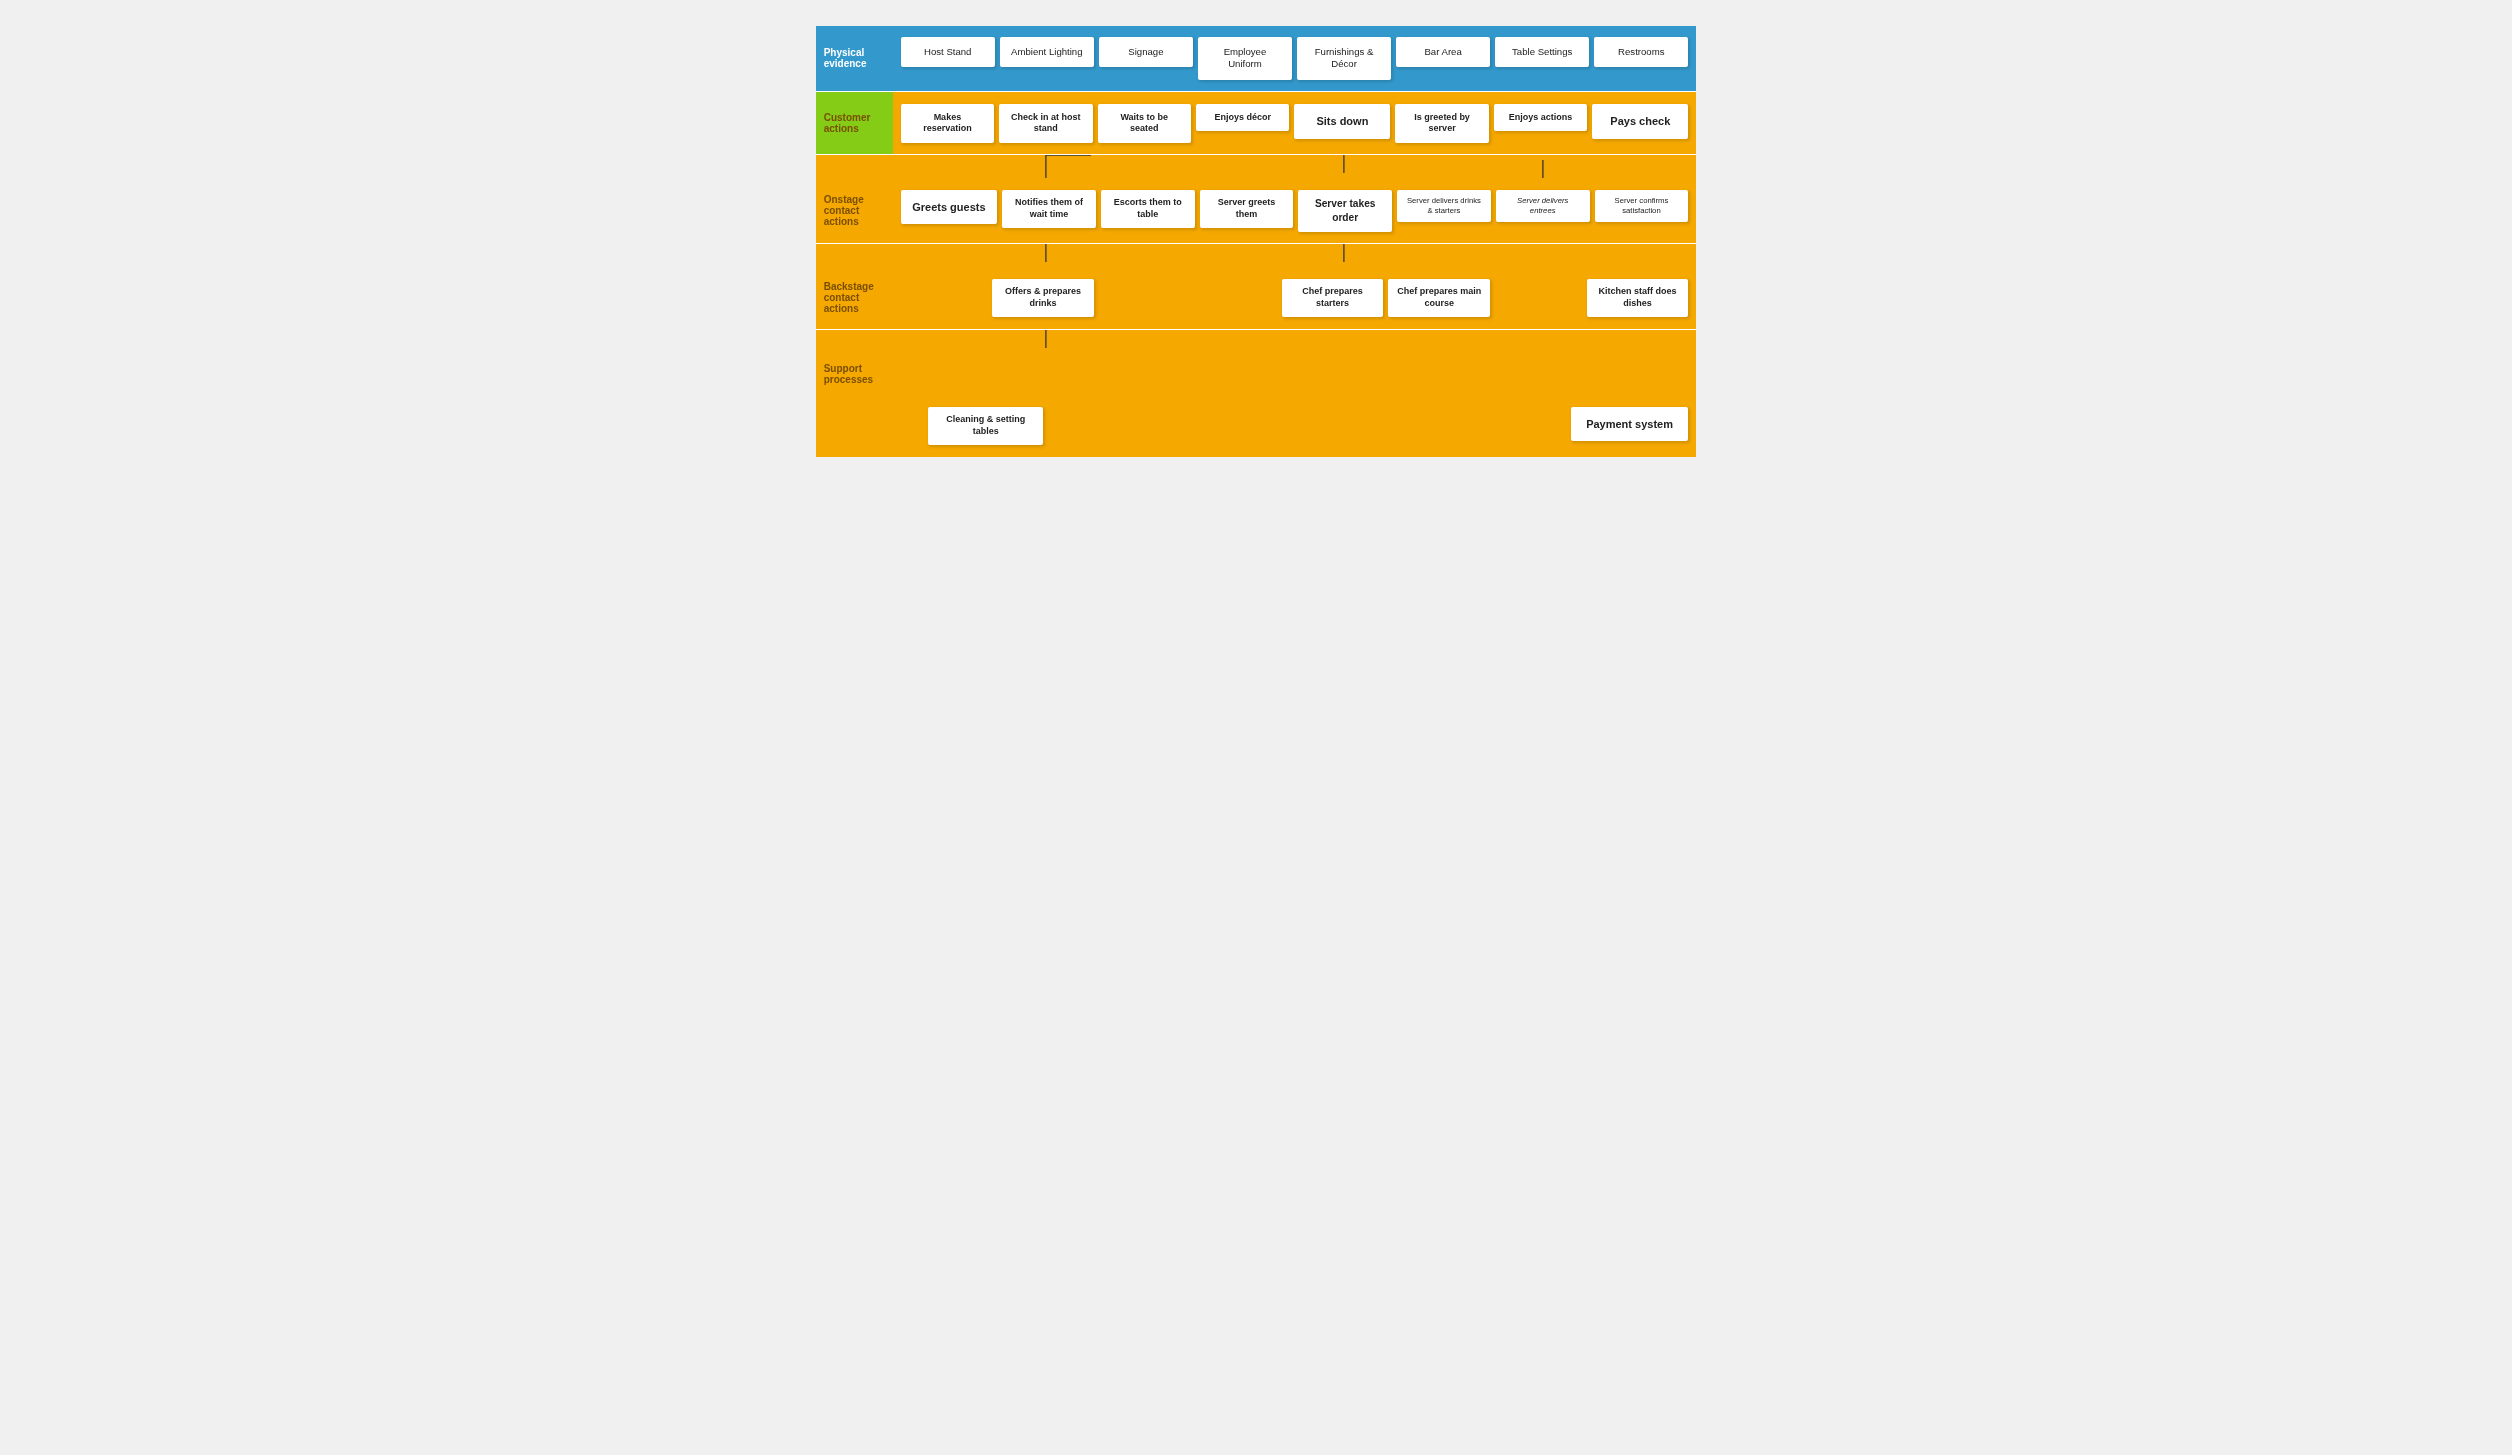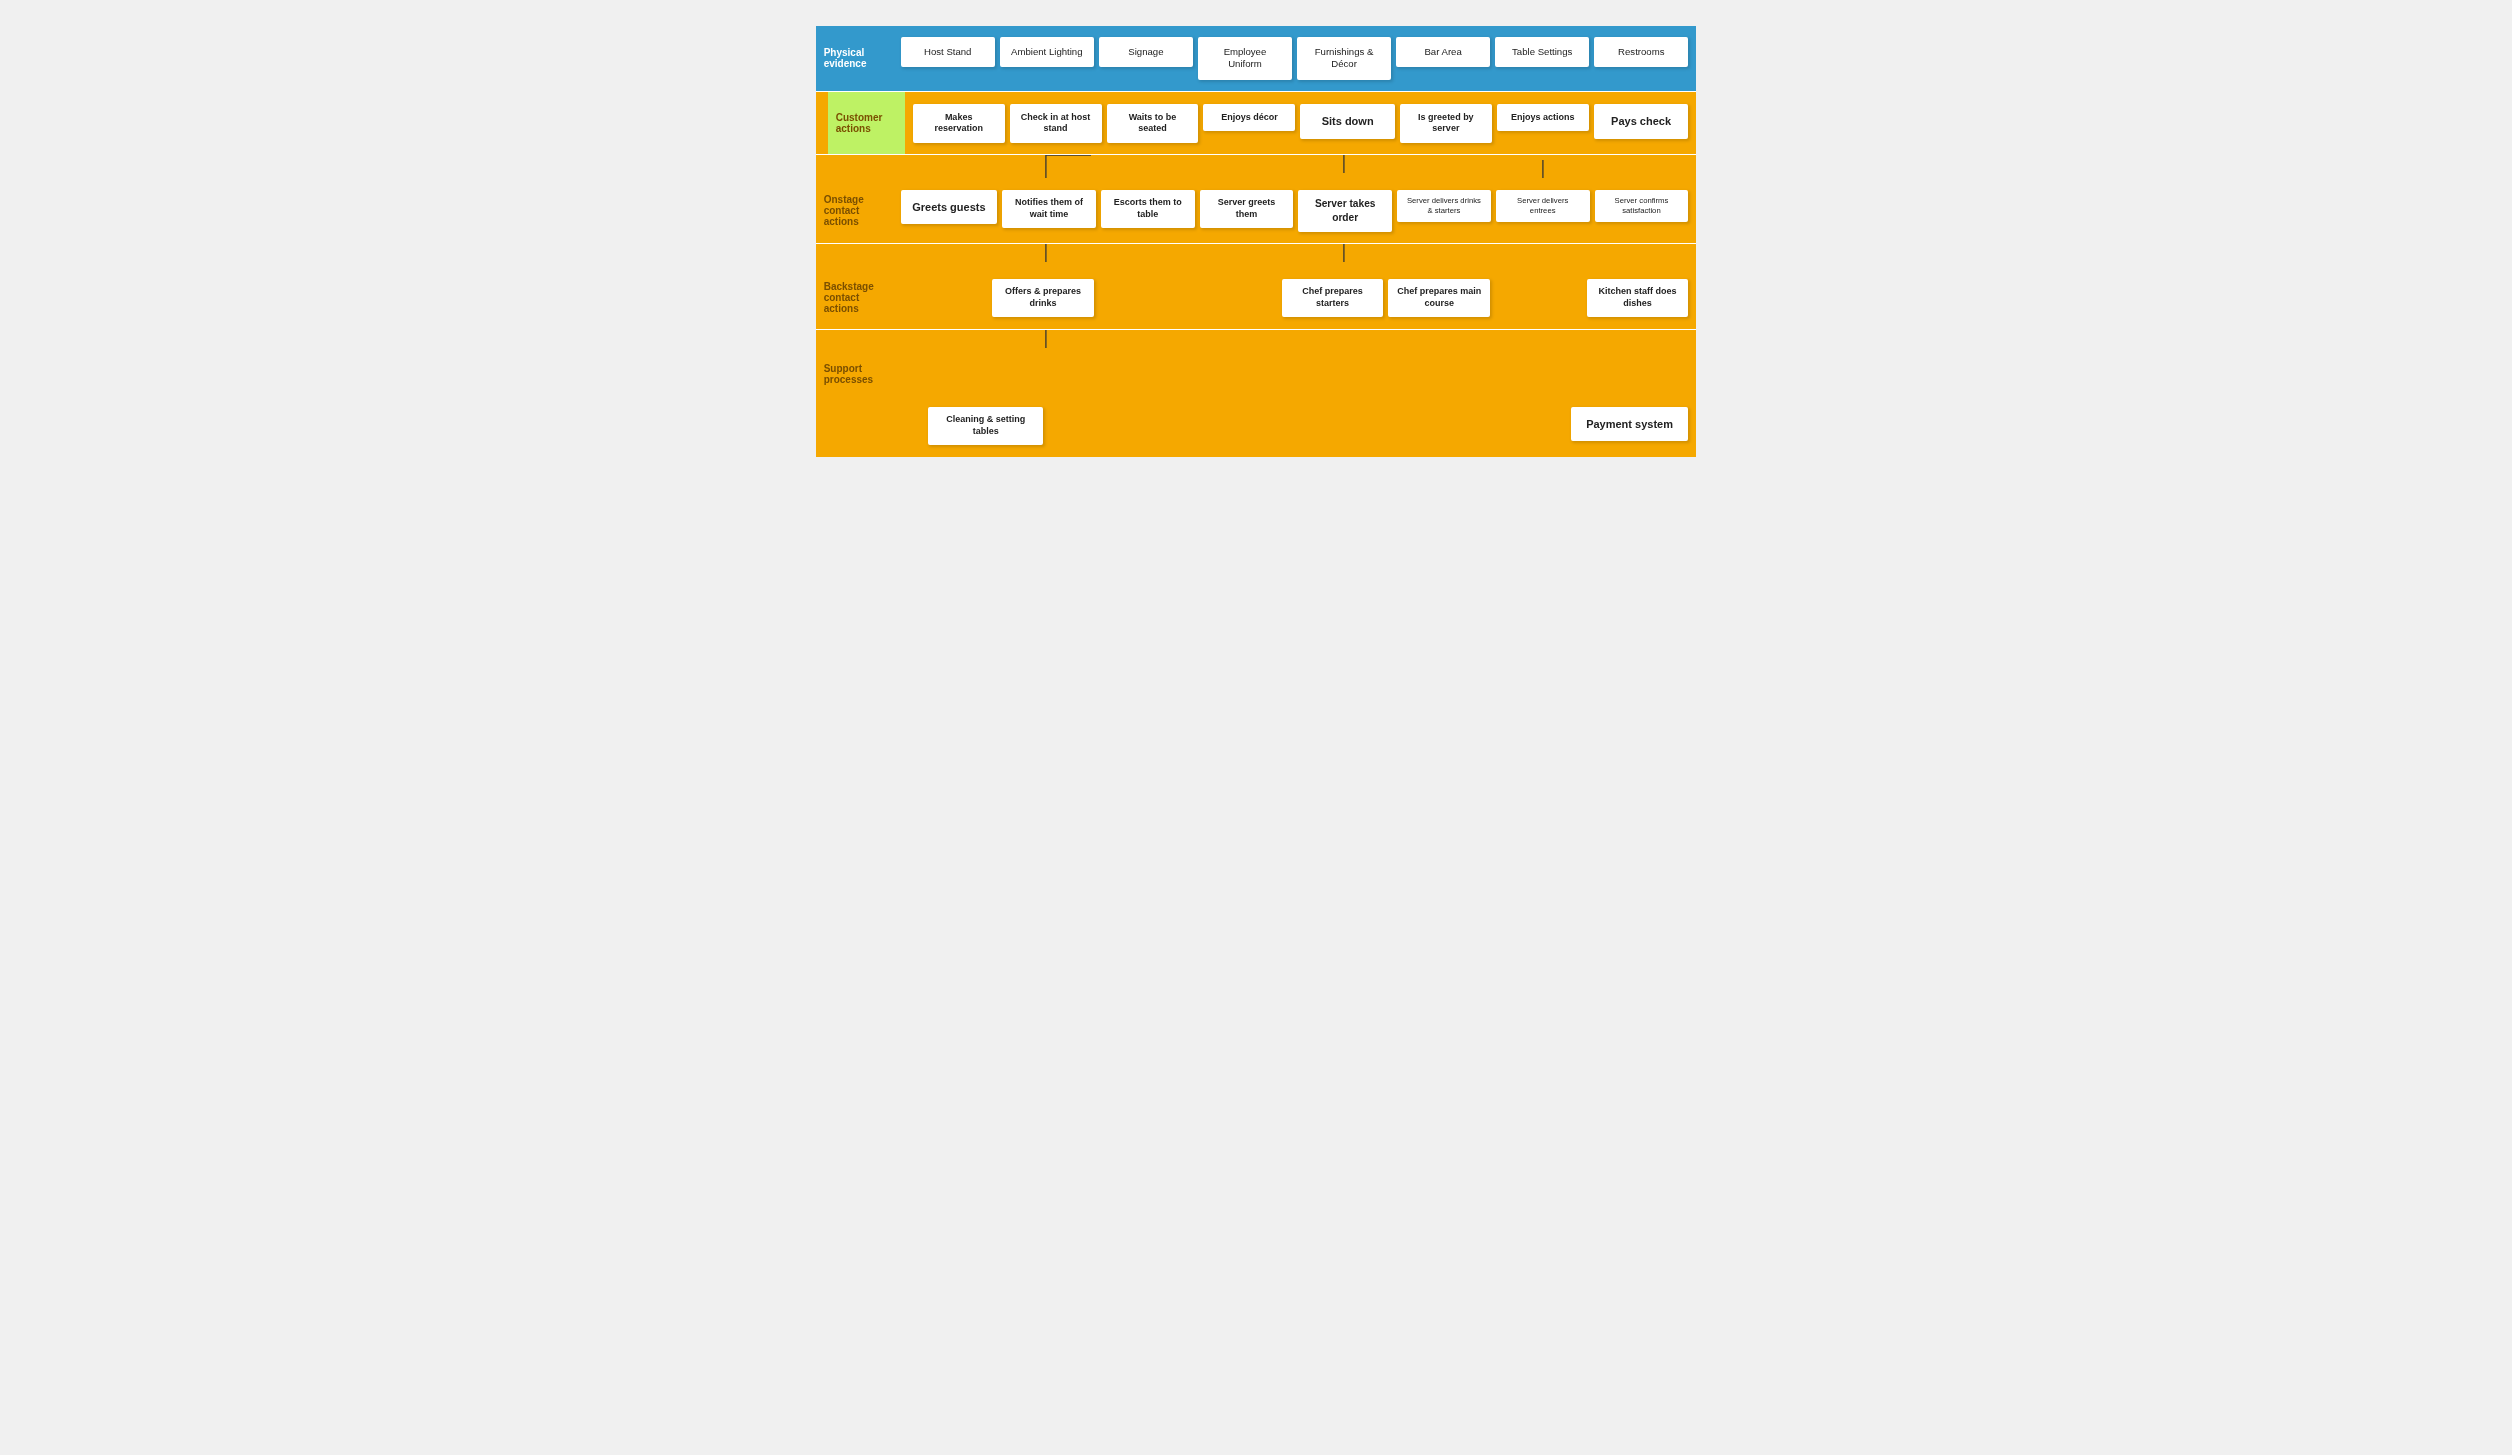--- a/index.html
+++ b/index.html
@@ -55,22 +55,21 @@
     .row-physical .row-content {
       background: #3399CC;
     }
 
     
     .row-customer {
       background: #F5A800;
     }
     .row-customer .row-label {
       color: #7a4f00;
-      background: #bef264;
-      margin-left: 12px;
+      background: #84cc16;
     }
     .row-customer .row-content {
       background: #F5A800;
     }
 
     
     .row-onstage {
       background: #F5A800;
     }
     .row-onstage .row-label {
@@ -221,21 +220,21 @@
     <div class="row-label">
       <span>Onstage contact actions</span>
     </div>
     <div class="row-content">
       <div class="card card-xlarge">Greets guests</div>
       <div class="card card-medium">Notifies them of wait time</div>
       <div class="card card-medium">Escorts them to table</div>
       <div class="card card-medium">Server greets them</div>
       <div class="card card-medium" style="font-size:10.2px; font-weight:700;">Server takes order</div>
       <div class="card" style="font-size:7.7px;">Server delivers drinks &amp; starters</div>
-      <div class="card" style="font-size:7.7px;">Server delivers entrees</div>
+      <div class="card" style="font-size:7.7px;font-style:italic;">Server delivers entrees</div>
       <div class="card" style="font-size:7.7px;">Server confirms satisfaction</div>
     </div>
   </div>
 
   <div style="background:#F5A800; display:flex; padding:0 7.7px 0 84px; gap:7.7px; height:23px;">
     <div style="flex:1;"></div>
 
     <div style="flex:1; position:relative;">
       <svg width="100%" height="23" viewBox="0 0 144 36">
         <line x1="50%" y1="0" x2="50%" y2="28" stroke="#333" stroke-width="2"></line>

